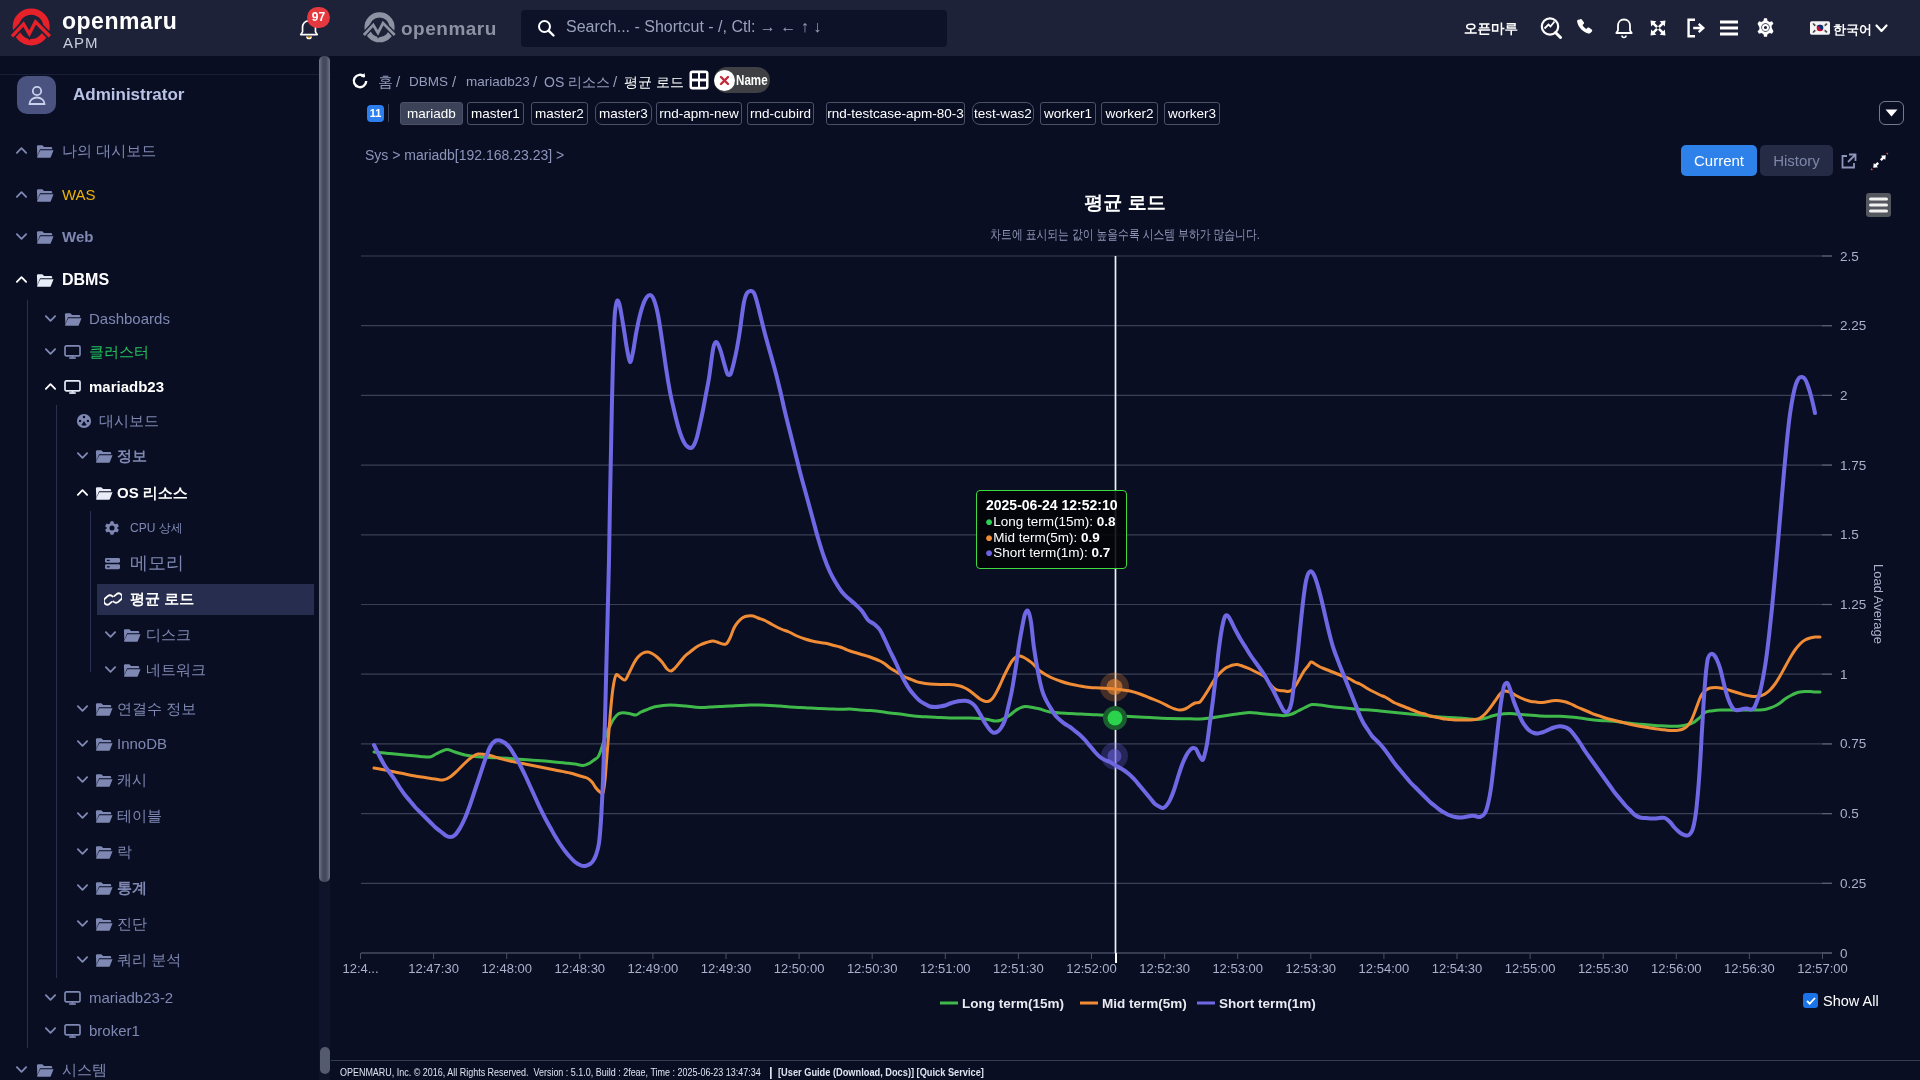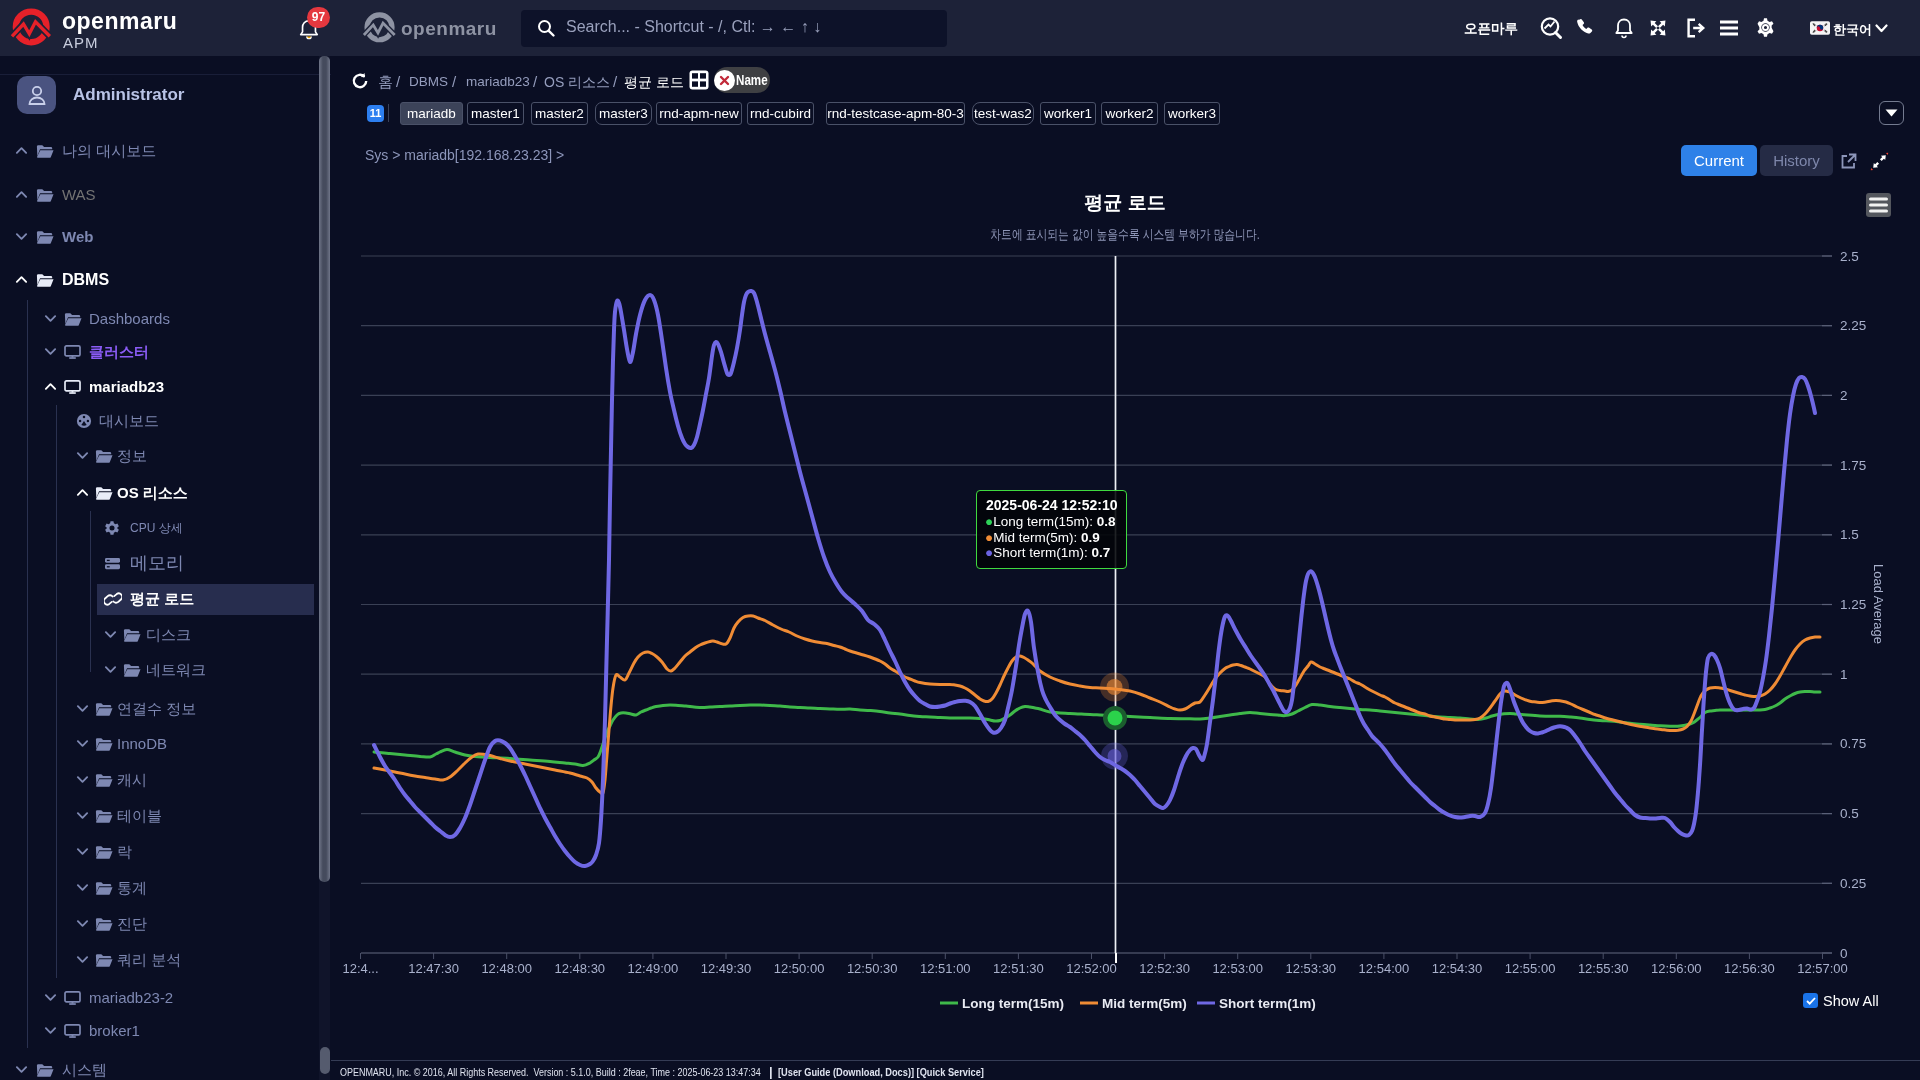--- a/index.html
+++ b/index.html
@@ -130,21 +130,21 @@
       <span class="abs" style="left:62px;top:0;color:#7e88b2;font-weight:normal;font-size:15px">나의 대시보드</span>
     </div>
 <div class="trow" style="left:0;top:124px;">
       <span class="abs" style="left:15px;top:8px;line-height:0"><svg width="13" height="13" viewBox="0 0 14 14" style="vertical-align:-1px">
           <path d="M2 9.5 L7 4.5 L12 9.5" fill="none" stroke="#7e88b2" stroke-width="2" stroke-linecap="round" stroke-linejoin="round"></path>
         </svg></span>
       <span class="abs" style="left:36px;top:8px;line-height:0"><svg width="18" height="15" viewBox="0 0 20 16" style="vertical-align:-2px">
           <path d="M1 2.5 a1.5 1.5 0 0 1 1.5 -1.5 L7 1 L9 3 L16.5 3 a1.5 1.5 0 0 1 1.5 1.5 L18 5.5 L4.5 5.5 L1.5 13 Z" fill="#7e88b2"></path>
           <path d="M4.8 6.5 L19.5 6.5 L16.5 14 a1.5 1.5 0 0 1 -1.4 1 L2.2 15 a1 1 0 0 1 -0.9 -1.4 Z" fill="#7e88b2"></path>
         </svg></span>
-      <span class="abs" style="left:62px;top:0;color:#737373;font-weight:normal;font-size:15px">WAS</span>
+      <span class="abs" style="left:62px;top:0;color:#eab308;font-weight:normal;font-size:15px">WAS</span>
     </div>
 <div class="trow" style="left:0;top:166px;">
       <span class="abs" style="left:15px;top:8px;line-height:0"><svg width="13" height="13" viewBox="0 0 14 14" style="vertical-align:-1px">
           <path d="M2 4.5 L7 9.5 L12 4.5" fill="none" stroke="#7e88b2" stroke-width="2" stroke-linecap="round" stroke-linejoin="round"></path>
         </svg></span>
       <span class="abs" style="left:36px;top:8px;line-height:0"><svg width="18" height="15" viewBox="0 0 20 16" style="vertical-align:-2px">
           <path d="M1 2.5 a1.5 1.5 0 0 1 1.5 -1.5 L7 1 L9 3 L16.5 3 a1.5 1.5 0 0 1 1.5 1.5 L18 5.5 L4.5 5.5 L1.5 13 Z" fill="#7e88b2"></path>
           <path d="M4.8 6.5 L19.5 6.5 L16.5 14 a1.5 1.5 0 0 1 -1.4 1 L2.2 15 a1 1 0 0 1 -0.9 -1.4 Z" fill="#7e88b2"></path>
         </svg></span>
       <span class="abs" style="left:62px;top:0;color:#7e88b2;font-weight:bold;font-size:15px">Web</span>
@@ -171,21 +171,21 @@
     </div>
 <div class="trow" style="left:0;top:281px;">
       <span class="abs" style="left:44px;top:8px;line-height:0"><svg width="13" height="13" viewBox="0 0 14 14" style="vertical-align:-1px">
           <path d="M2 4.5 L7 9.5 L12 4.5" fill="none" stroke="#7e88b2" stroke-width="2" stroke-linecap="round" stroke-linejoin="round"></path>
         </svg></span>
       <span class="abs" style="left:64px;top:8px;line-height:0"><svg width="17" height="15" viewBox="0 0 18 16" style="vertical-align:-2px">
           <rect x="1" y="1" width="16" height="10.5" rx="1.5" fill="none" stroke="#7e88b2" stroke-width="1.8"></rect>
           <rect x="5.5" y="13" width="7" height="1.8" fill="#7e88b2"></rect>
           <rect x="8" y="11.5" width="2" height="2" fill="#7e88b2"></rect>
         </svg></span>
-      <span class="abs" style="left:89px;top:0;color:#8b5cf6;font-weight:bold;font-size:15px">클러스터</span>
+      <span class="abs" style="left:89px;top:0;color:#22c55e;font-weight:normal;font-size:15px">클러스터</span>
     </div>
 <div class="trow" style="left:0;top:316px;">
       <span class="abs" style="left:44px;top:8px;line-height:0"><svg width="13" height="13" viewBox="0 0 14 14" style="vertical-align:-1px">
           <path d="M2 9.5 L7 4.5 L12 9.5" fill="none" stroke="#fff" stroke-width="2" stroke-linecap="round" stroke-linejoin="round"></path>
         </svg></span>
       <span class="abs" style="left:64px;top:8px;line-height:0"><svg width="17" height="15" viewBox="0 0 18 16" style="vertical-align:-2px">
           <rect x="1" y="1" width="16" height="10.5" rx="1.5" fill="none" stroke="#e8ecf8" stroke-width="1.8"></rect>
           <rect x="5.5" y="13" width="7" height="1.8" fill="#e8ecf8"></rect>
           <rect x="8" y="11.5" width="2" height="2" fill="#e8ecf8"></rect>
         </svg></span>
@@ -204,21 +204,21 @@
       <span class="abs" style="left:99px;top:0;color:#7e88b2;font-weight:normal;font-size:15px">대시보드</span>
     </div>
 <div class="trow" style="left:0;top:385px;">
       <span class="abs" style="left:76px;top:8px;line-height:0"><svg width="13" height="13" viewBox="0 0 14 14" style="vertical-align:-1px">
           <path d="M2 4.5 L7 9.5 L12 4.5" fill="none" stroke="#7e88b2" stroke-width="2" stroke-linecap="round" stroke-linejoin="round"></path>
         </svg></span>
       <span class="abs" style="left:95px;top:8px;line-height:0"><svg width="18" height="15" viewBox="0 0 20 16" style="vertical-align:-2px">
           <path d="M1 2.5 a1.5 1.5 0 0 1 1.5 -1.5 L7 1 L9 3 L16.5 3 a1.5 1.5 0 0 1 1.5 1.5 L18 5.5 L4.5 5.5 L1.5 13 Z" fill="#7e88b2"></path>
           <path d="M4.8 6.5 L19.5 6.5 L16.5 14 a1.5 1.5 0 0 1 -1.4 1 L2.2 15 a1 1 0 0 1 -0.9 -1.4 Z" fill="#7e88b2"></path>
         </svg></span>
-      <span class="abs" style="left:117px;top:0;color:#7e88b2;font-weight:normal;font-size:15px">정보</span>
+      <span class="abs" style="left:117px;top:0;color:#7e88b2;font-weight:bold;font-size:15px">정보</span>
     </div>
 <div class="trow" style="left:0;top:422px;">
       <span class="abs" style="left:76px;top:8px;line-height:0"><svg width="13" height="13" viewBox="0 0 14 14" style="vertical-align:-1px">
           <path d="M2 9.5 L7 4.5 L12 9.5" fill="none" stroke="#fff" stroke-width="2" stroke-linecap="round" stroke-linejoin="round"></path>
         </svg></span>
       <span class="abs" style="left:95px;top:8px;line-height:0"><svg width="18" height="15" viewBox="0 0 20 16" style="vertical-align:-2px">
           <path d="M1 2.5 a1.5 1.5 0 0 1 1.5 -1.5 L7 1 L9 3 L16.5 3 a1.5 1.5 0 0 1 1.5 1.5 L18 5.5 L4.5 5.5 L1.5 13 Z" fill="#e8ecf8"></path>
           <path d="M4.8 6.5 L19.5 6.5 L16.5 14 a1.5 1.5 0 0 1 -1.4 1 L2.2 15 a1 1 0 0 1 -0.9 -1.4 Z" fill="#e8ecf8"></path>
         </svg></span>
       <span class="abs" style="left:117px;top:0;color:#ffffff;font-weight:bold;font-size:15px">OS 리소스</span>
@@ -319,21 +319,21 @@
       <span class="abs" style="left:117px;top:0;color:#7e88b2;font-weight:normal;font-size:15px">락</span>
     </div>
 <div class="trow" style="left:0;top:817px;">
       <span class="abs" style="left:76px;top:8px;line-height:0"><svg width="13" height="13" viewBox="0 0 14 14" style="vertical-align:-1px">
           <path d="M2 4.5 L7 9.5 L12 4.5" fill="none" stroke="#7e88b2" stroke-width="2" stroke-linecap="round" stroke-linejoin="round"></path>
         </svg></span>
       <span class="abs" style="left:95px;top:8px;line-height:0"><svg width="18" height="15" viewBox="0 0 20 16" style="vertical-align:-2px">
           <path d="M1 2.5 a1.5 1.5 0 0 1 1.5 -1.5 L7 1 L9 3 L16.5 3 a1.5 1.5 0 0 1 1.5 1.5 L18 5.5 L4.5 5.5 L1.5 13 Z" fill="#7e88b2"></path>
           <path d="M4.8 6.5 L19.5 6.5 L16.5 14 a1.5 1.5 0 0 1 -1.4 1 L2.2 15 a1 1 0 0 1 -0.9 -1.4 Z" fill="#7e88b2"></path>
         </svg></span>
-      <span class="abs" style="left:117px;top:0;color:#7e88b2;font-weight:normal;font-size:15px">통계</span>
+      <span class="abs" style="left:117px;top:0;color:#7e88b2;font-weight:bold;font-size:15px">통계</span>
     </div>
 <div class="trow" style="left:0;top:853px;">
       <span class="abs" style="left:76px;top:8px;line-height:0"><svg width="13" height="13" viewBox="0 0 14 14" style="vertical-align:-1px">
           <path d="M2 4.5 L7 9.5 L12 4.5" fill="none" stroke="#7e88b2" stroke-width="2" stroke-linecap="round" stroke-linejoin="round"></path>
         </svg></span>
       <span class="abs" style="left:95px;top:8px;line-height:0"><svg width="18" height="15" viewBox="0 0 20 16" style="vertical-align:-2px">
           <path d="M1 2.5 a1.5 1.5 0 0 1 1.5 -1.5 L7 1 L9 3 L16.5 3 a1.5 1.5 0 0 1 1.5 1.5 L18 5.5 L4.5 5.5 L1.5 13 Z" fill="#7e88b2"></path>
           <path d="M4.8 6.5 L19.5 6.5 L16.5 14 a1.5 1.5 0 0 1 -1.4 1 L2.2 15 a1 1 0 0 1 -0.9 -1.4 Z" fill="#7e88b2"></path>
         </svg></span>
       <span class="abs" style="left:117px;top:0;color:#7e88b2;font-weight:normal;font-size:15px">진단</span>

